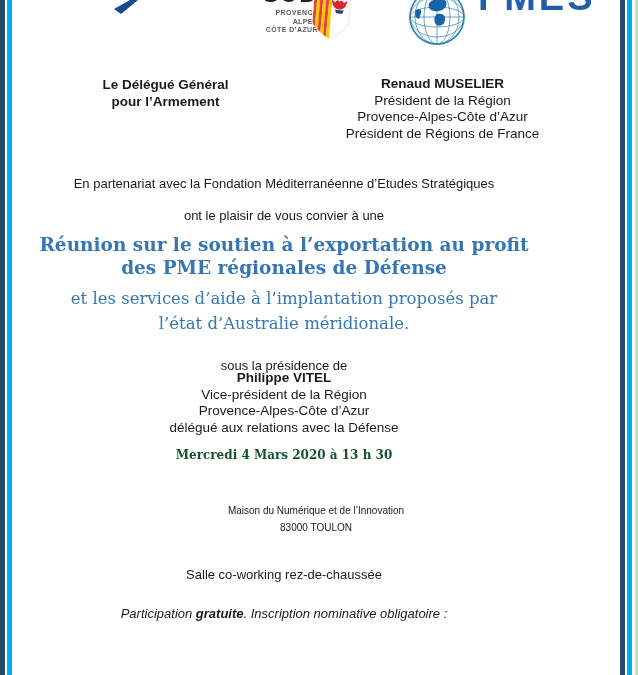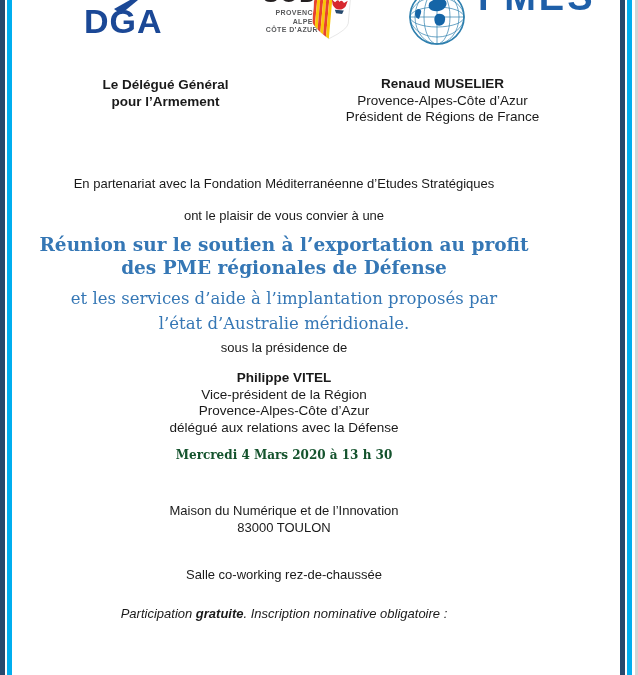--- a/index.html
+++ b/index.html
@@ -33,25 +33,25 @@
   .centered{left:12px;width:544px;text-align:center;}
   .sig-left{left:83px;top:76px;width:165px;text-align:center;font-size:13.5px;font-weight:bold;line-height:17px;}
   .sig-right{left:330px;top:76px;width:225px;text-align:center;font-size:13.5px;line-height:16.5px;}
   .bold{font-weight:bold;}
   .partnership{top:176px;font-size:13px;}
   .invitation{top:208px;font-size:13px;}
   .title-main{top:233px;font-family:"DejaVu Serif","Liberation Serif",serif;font-weight:bold;
               font-size:18.5px;line-height:23px;color:var(--title-blue,#3577b5);}
   .title-sub{top:286px;font-family:"DejaVu Serif","Liberation Serif",serif;
              font-size:16.5px;line-height:25px;color:var(--title-blue,#3577b5);}
-  .presidency-intro{top:340px;font-size:13px;}
+  .presidency-intro{top:358px;font-size:13px;}
   .presidency-block{top:370px;font-size:13.5px;line-height:16.5px;}
   .datetime{top:448px;font-family:"DejaVu Serif","Liberation Serif",serif;font-weight:bold;
             font-size:12px;color:#14532d;}
-  .venue{top:503px;font-size:13px;line-height:16.5px;}
+  .venue{top:503px;font-size:10px;line-height:16.5px;margin-left:32px;}
   .room{top:567px;font-size:13px;}
   .participation{top:606px;font-size:13px;font-style:italic;}
   .link-row{top:649px;}
   .link-row a{font-family:"DejaVu Serif","Liberation Serif",serif;font-weight:bold;font-size:15.5px;
               color:var(--link-blue,#1155cc);text-decoration:underline;letter-spacing:.5px;}
 </style>
 </head>
 <body>
 
 <div class="page">
@@ -59,21 +59,20 @@
   <div class="vstripe stripe-navy" style="left:0;width:5px;"></div>
   <div class="vstripe stripe-blue" style="left:7px;width:5px;"></div>
   <div class="vstripe stripe-navy" style="left:620px;width:5px;"></div>
   <div class="vstripe stripe-blue" style="left:627px;width:5px;"></div>
   <div class="edge-grey"></div>
 
   <div class="logo logo-dga">
     <svg class="dga-bolt" width="26" height="14" viewBox="0 0 26 14">
       <polygon points="16,0 24,0 7,14 0,9" fill="#1b4896"></polygon>
     </svg>
-    <div class="dga-text">DGA</div>
   </div>
 
   <div class="logo logo-region">
     <div class="sud">SUD</div>
     <div class="region-lines">
       <div>PROVENCE</div>
       <div>ALPES</div>
       <div>CÔTE D’AZUR</div>
     </div>
     <svg class="shield" width="44" height="48" viewBox="0 0 44 48">
@@ -113,20 +112,21 @@
     </svg>
     <div class="fmes-acronym">FMES</div>
   </div>
 
   <div class="abs sig-left">
     <div>Le Délégué Général</div>
     <div>pour l’Armement</div>
   </div>
   <div class="abs sig-right">
     <div class="bold">Renaud MUSELIER</div>
+    <div>Président de la Région</div>
     <div>Provence-Alpes-Côte d’Azur</div>
     <div>Président de Régions de France</div>
   </div>
 
   <div class="abs centered partnership">En partenariat avec la Fondation Méditerranéenne d’Etudes Stratégiques</div>
   <div class="abs centered invitation">ont le plaisir de vous convier à une</div>
 
   <div class="abs centered title-main">
     <div>Réunion sur le soutien à l’exportation au profit</div>
     <div>des PME régionales de Défense</div>

